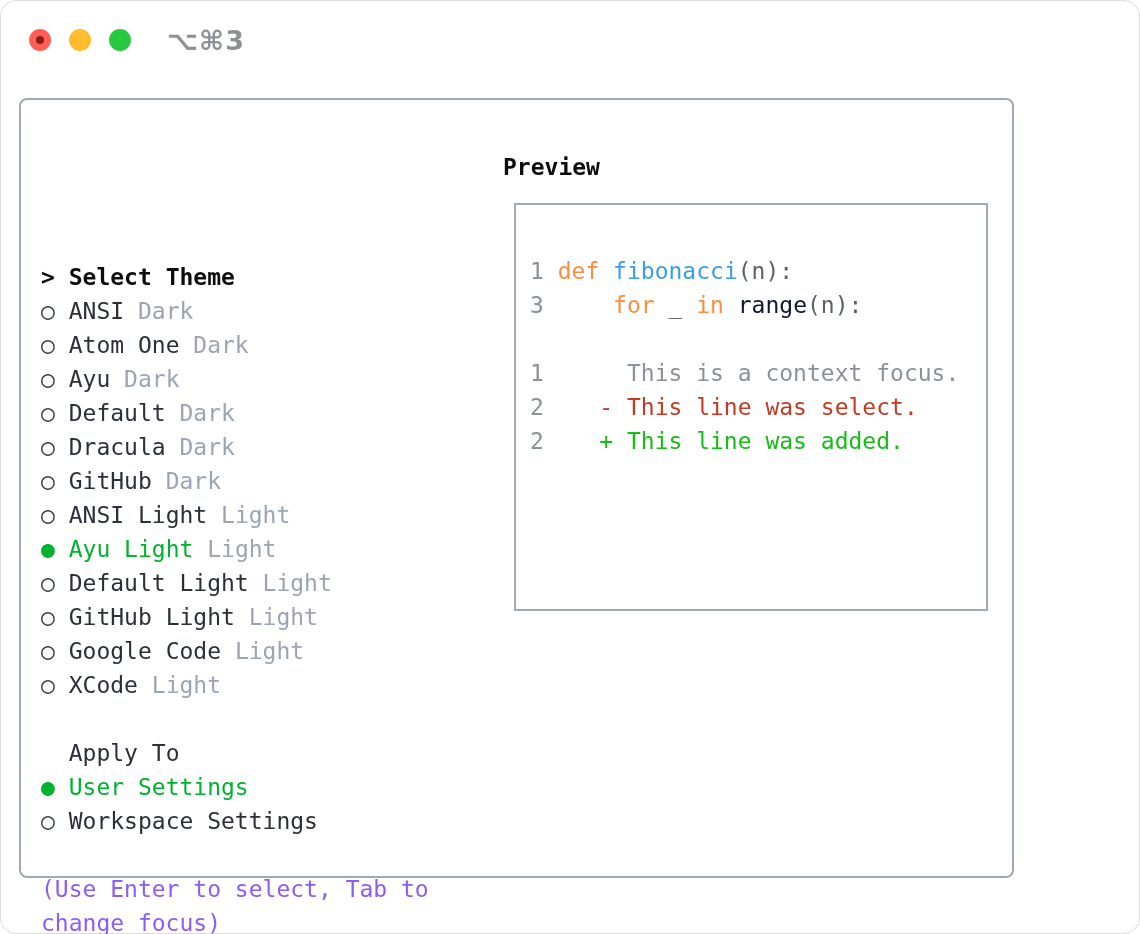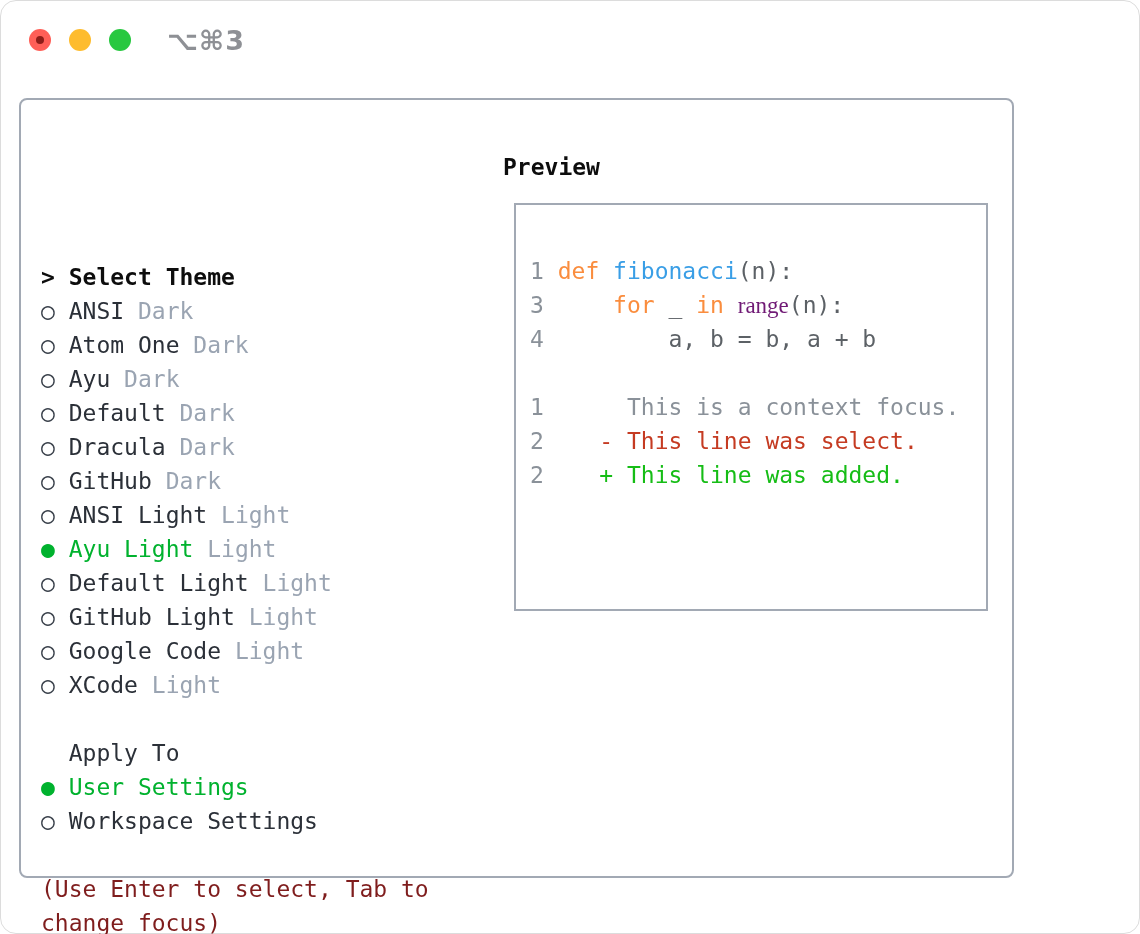--- a/index.html
+++ b/index.html
@@ -46,40 +46,40 @@
     position: absolute; left: 20px; top: 58px;
     font-size: 23px; line-height: 34px; white-space: pre;
     color: #2b3038;
   }
   .mrow { height: 34px; }
   .mrow .marker { color: #3c434d; }
   .mrow.hdr .nm { font-weight: 700; color: #0d0d0d; }
   .mrow.hdr .marker { font-weight: 700; color: #0d0d0d; }
   .mrow .var { color: #9aa4b2; }
   .mrow.sel .nm, .mrow.sel .marker { color: #00b22e; }
-  .help-line { color: #7f1d1d; height: 34px; }
+  .help-line { color: #8b5cf6; height: 34px; }
   
   .preview-hdr {
     position: absolute; left: 482px; top: 50px;
     font-size: 23px; line-height: 34px; font-weight: 700; color: #0d0d0d;
   }
   .preview-box {
     position: absolute; left: 493px; top: 103px;
     width: 474px; height: 408px;
     border: 2px solid #a2a9b4;
     padding: 49px 0 4px 14px;
     background: #ffffff;
   }
   .crow { font-size: 23px; line-height: 34px; white-space: pre; height: 34px; }
   .ln   { color: #8a9199; }
   .pl   { color: #5c6166; }
   .kw   { color: #fa8d3e; }
   .fn   { color: #399ee6; }
   .numl { color: #a37acc; }
-  .call { color: #701a75; font-family: Liberation Serif, serif; }
+  .call { color: #0f172a; }
   .ctx  { color: #8a9199; }
   .del  { color: #c53b22; }
   .add  { color: #16bd16; }
 </style>
 </head>
 <body>
 
 <div class="window">
 
   <div class="titlebar">
@@ -94,21 +94,20 @@
     <div class="left-col">
       
     <div class="mrow hdr"><span class="marker">&gt;</span><span class="nm"> Select Theme</span></div><div class="mrow"><span class="marker">○</span><span class="nm"> ANSI</span><span class="var"> Dark</span></div><div class="mrow"><span class="marker">○</span><span class="nm"> Atom One</span><span class="var"> Dark</span></div><div class="mrow"><span class="marker">○</span><span class="nm"> Ayu</span><span class="var"> Dark</span></div><div class="mrow"><span class="marker">○</span><span class="nm"> Default</span><span class="var"> Dark</span></div><div class="mrow"><span class="marker">○</span><span class="nm"> Dracula</span><span class="var"> Dark</span></div><div class="mrow"><span class="marker">○</span><span class="nm"> GitHub</span><span class="var"> Dark</span></div><div class="mrow"><span class="marker">○</span><span class="nm"> ANSI Light</span><span class="var"> Light</span></div><div class="mrow sel"><span class="marker">●</span><span class="nm"> Ayu Light</span><span class="var"> Light</span></div><div class="mrow"><span class="marker">○</span><span class="nm"> Default Light</span><span class="var"> Light</span></div><div class="mrow"><span class="marker">○</span><span class="nm"> GitHub Light</span><span class="var"> Light</span></div><div class="mrow"><span class="marker">○</span><span class="nm"> Google Code</span><span class="var"> Light</span></div><div class="mrow"><span class="marker">○</span><span class="nm"> XCode</span><span class="var"> Light</span></div><div class="mrow"> </div><div class="mrow"><span class="marker"> </span><span class="nm"> Apply To</span></div><div class="mrow sel"><span class="marker">●</span><span class="nm"> User Settings</span></div><div class="mrow"><span class="marker">○</span><span class="nm"> Workspace Settings</span></div><div class="mrow"> </div><div class="help-line">(Use Enter to select, Tab to</div><div class="help-line">change focus)</div></div>
 
     <div class="preview-hdr">Preview</div>
 
     <div class="preview-box">
 
     <div class="crow"><span class="ln">1 </span><span class="kw">def</span><span class="pl"> </span><span class="fn">fibonacci</span><span class="pl">(n):</span></div>
         <div class="crow"><span class="ln">3 </span><span class="pl">    </span><span class="kw">for</span><span class="pl"> _ </span><span class="kw">in</span><span class="pl"> </span><span class="call">range</span><span class="pl">(n):</span></div>
-        <div class="crow"><span class="ln">4 </span><span class="pl">        a, b = b, a + b</span></div>
         <div class="crow"> </div>
         <div class="crow"><span class="ln">1 </span><span class="ctx">     This is a context focus.</span></div>
         <div class="crow"><span class="ln">2 </span><span class="del">   - This line was select.</span></div>
         <div class="crow"><span class="ln">2 </span><span class="add">   + This line was added.</span></div>
       </div>
 
   </div>
 </div>
 
 </body></html>

